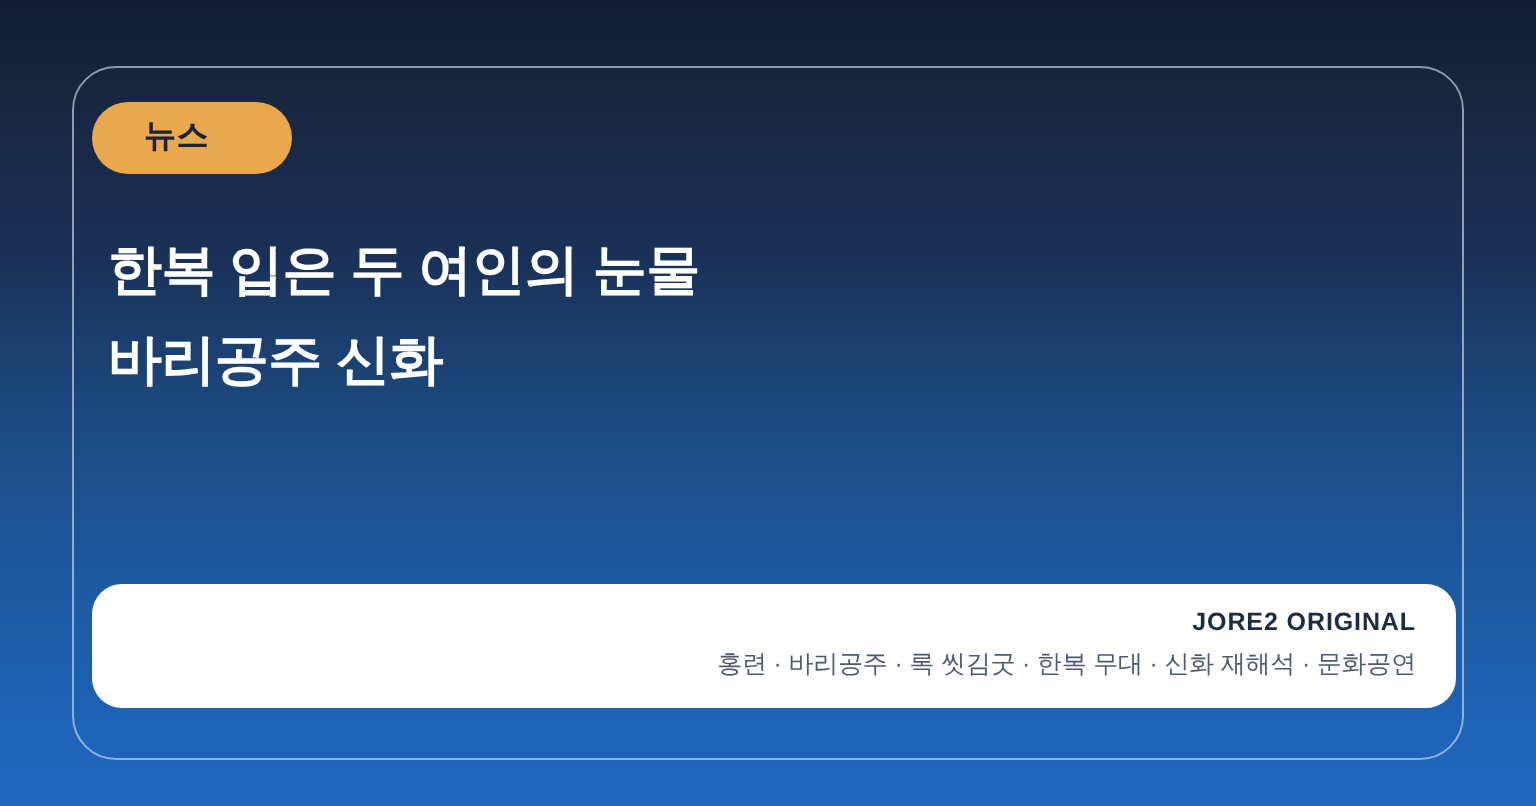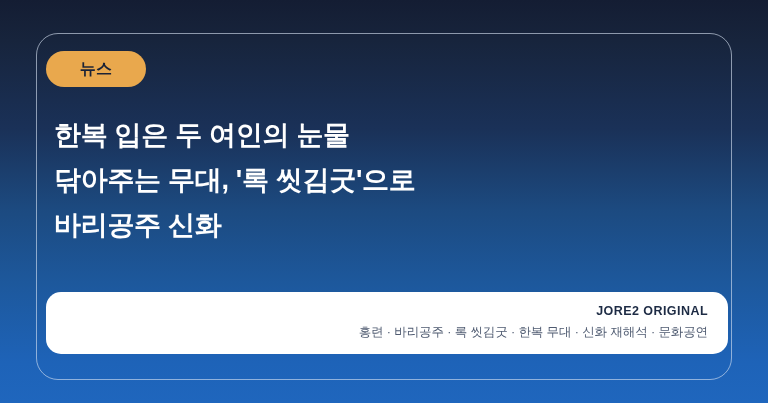--- a/index.html
+++ b/index.html
@@ -47,21 +47,21 @@
     left: 46px;
     top: 51px;
     height: 36px;
     min-width: 100px;
     padding: 0 26px;
     box-sizing: border-box;
     background: #e9a84d;
     border-radius: 18px;
     display: flex;
     align-items: center;
-    justify-content: center;
+    justify-content: flex-start;
   }
   #category-badge .badge-text {
     color: #1a2236;
     font-size: 16px;
     font-weight: bold;
     letter-spacing: 0.2px;
     line-height: 1;
   }
 
   
@@ -117,21 +117,20 @@
 <div id="stage">
 
   <div id="hero-card"></div>
 
   <div id="category-badge">
     <span class="badge-text">뉴스</span>
   </div>
 
   <div id="headline">
     <div class="line">한복 입은 두 여인의 눈물</div>
-    <div class="line">닦아주는 무대, '록 씻김굿'으로</div>
     <div class="line">바리공주 신화</div>
   </div>
 
   <div id="meta-card">
     <div class="brand">JORE2 ORIGINAL</div>
     <div class="tags">홍련 · 바리공주 · 록 씻김굿 · 한복 무대 · 신화 재해석 · 문화공연</div>
   </div>
 
 </div>
 

